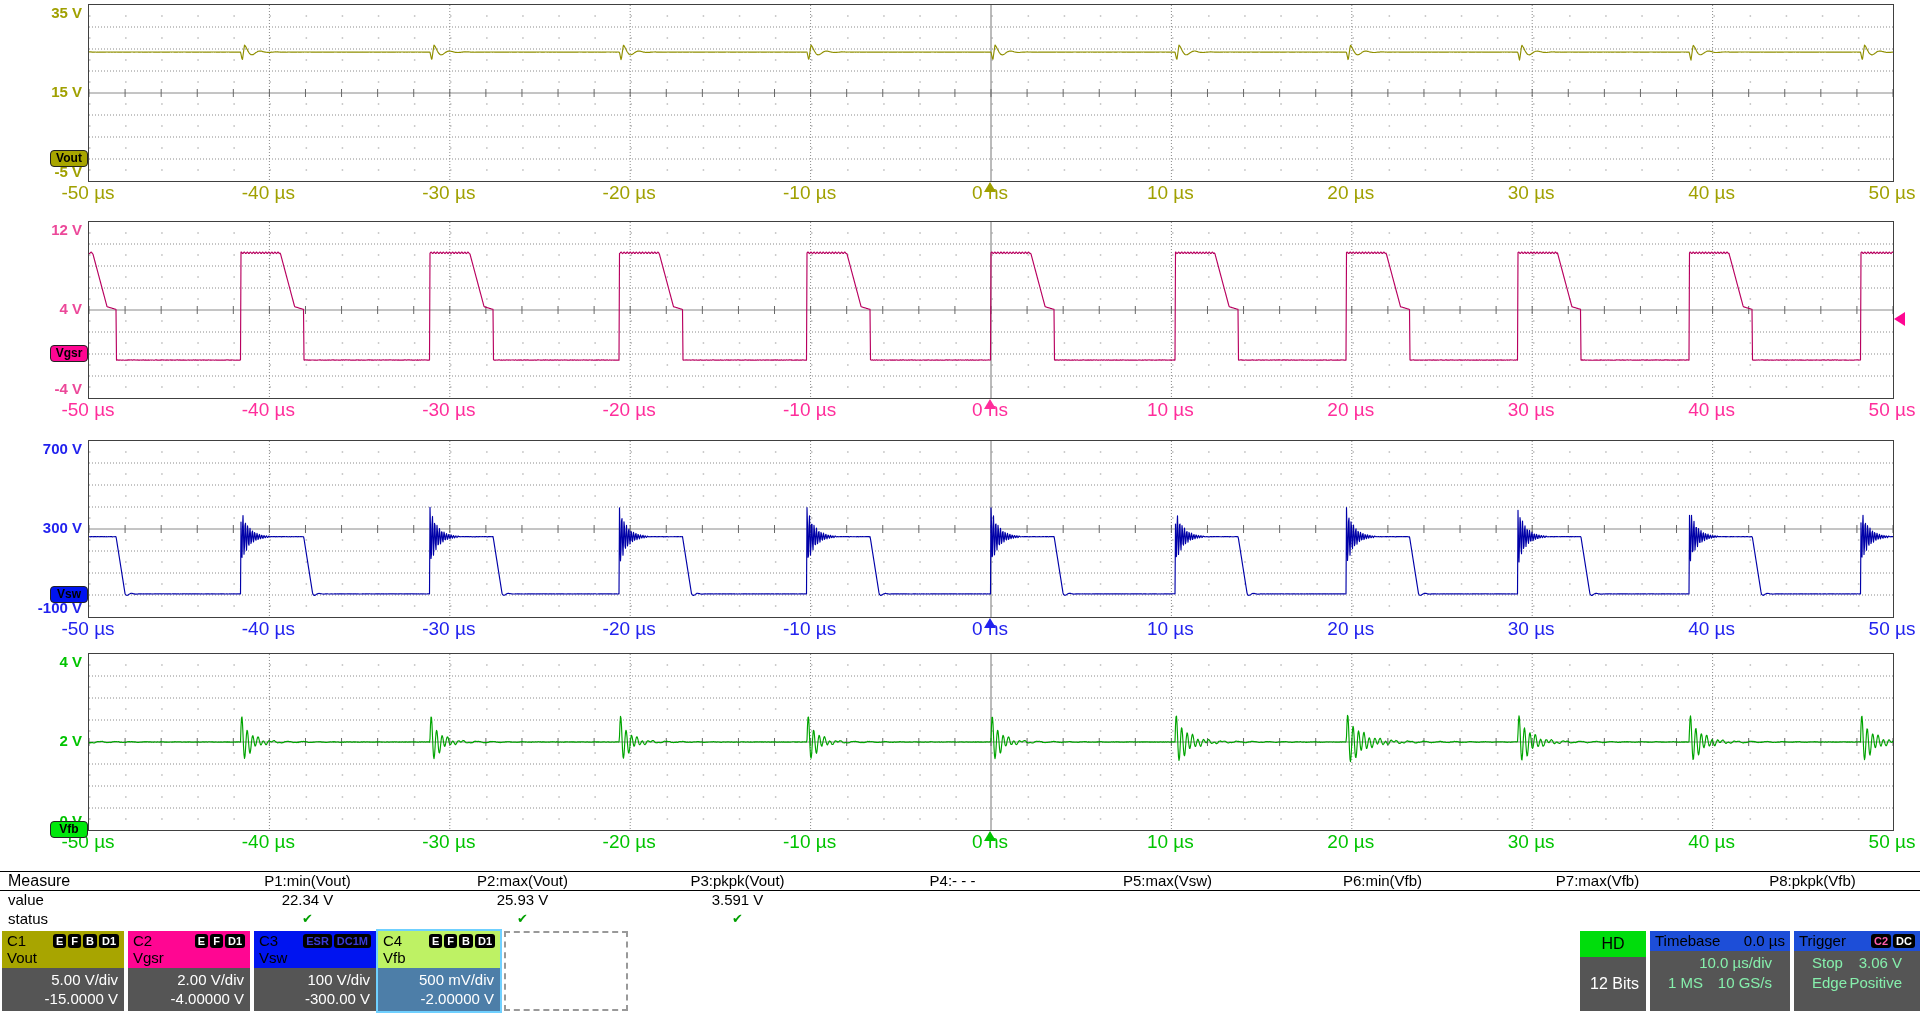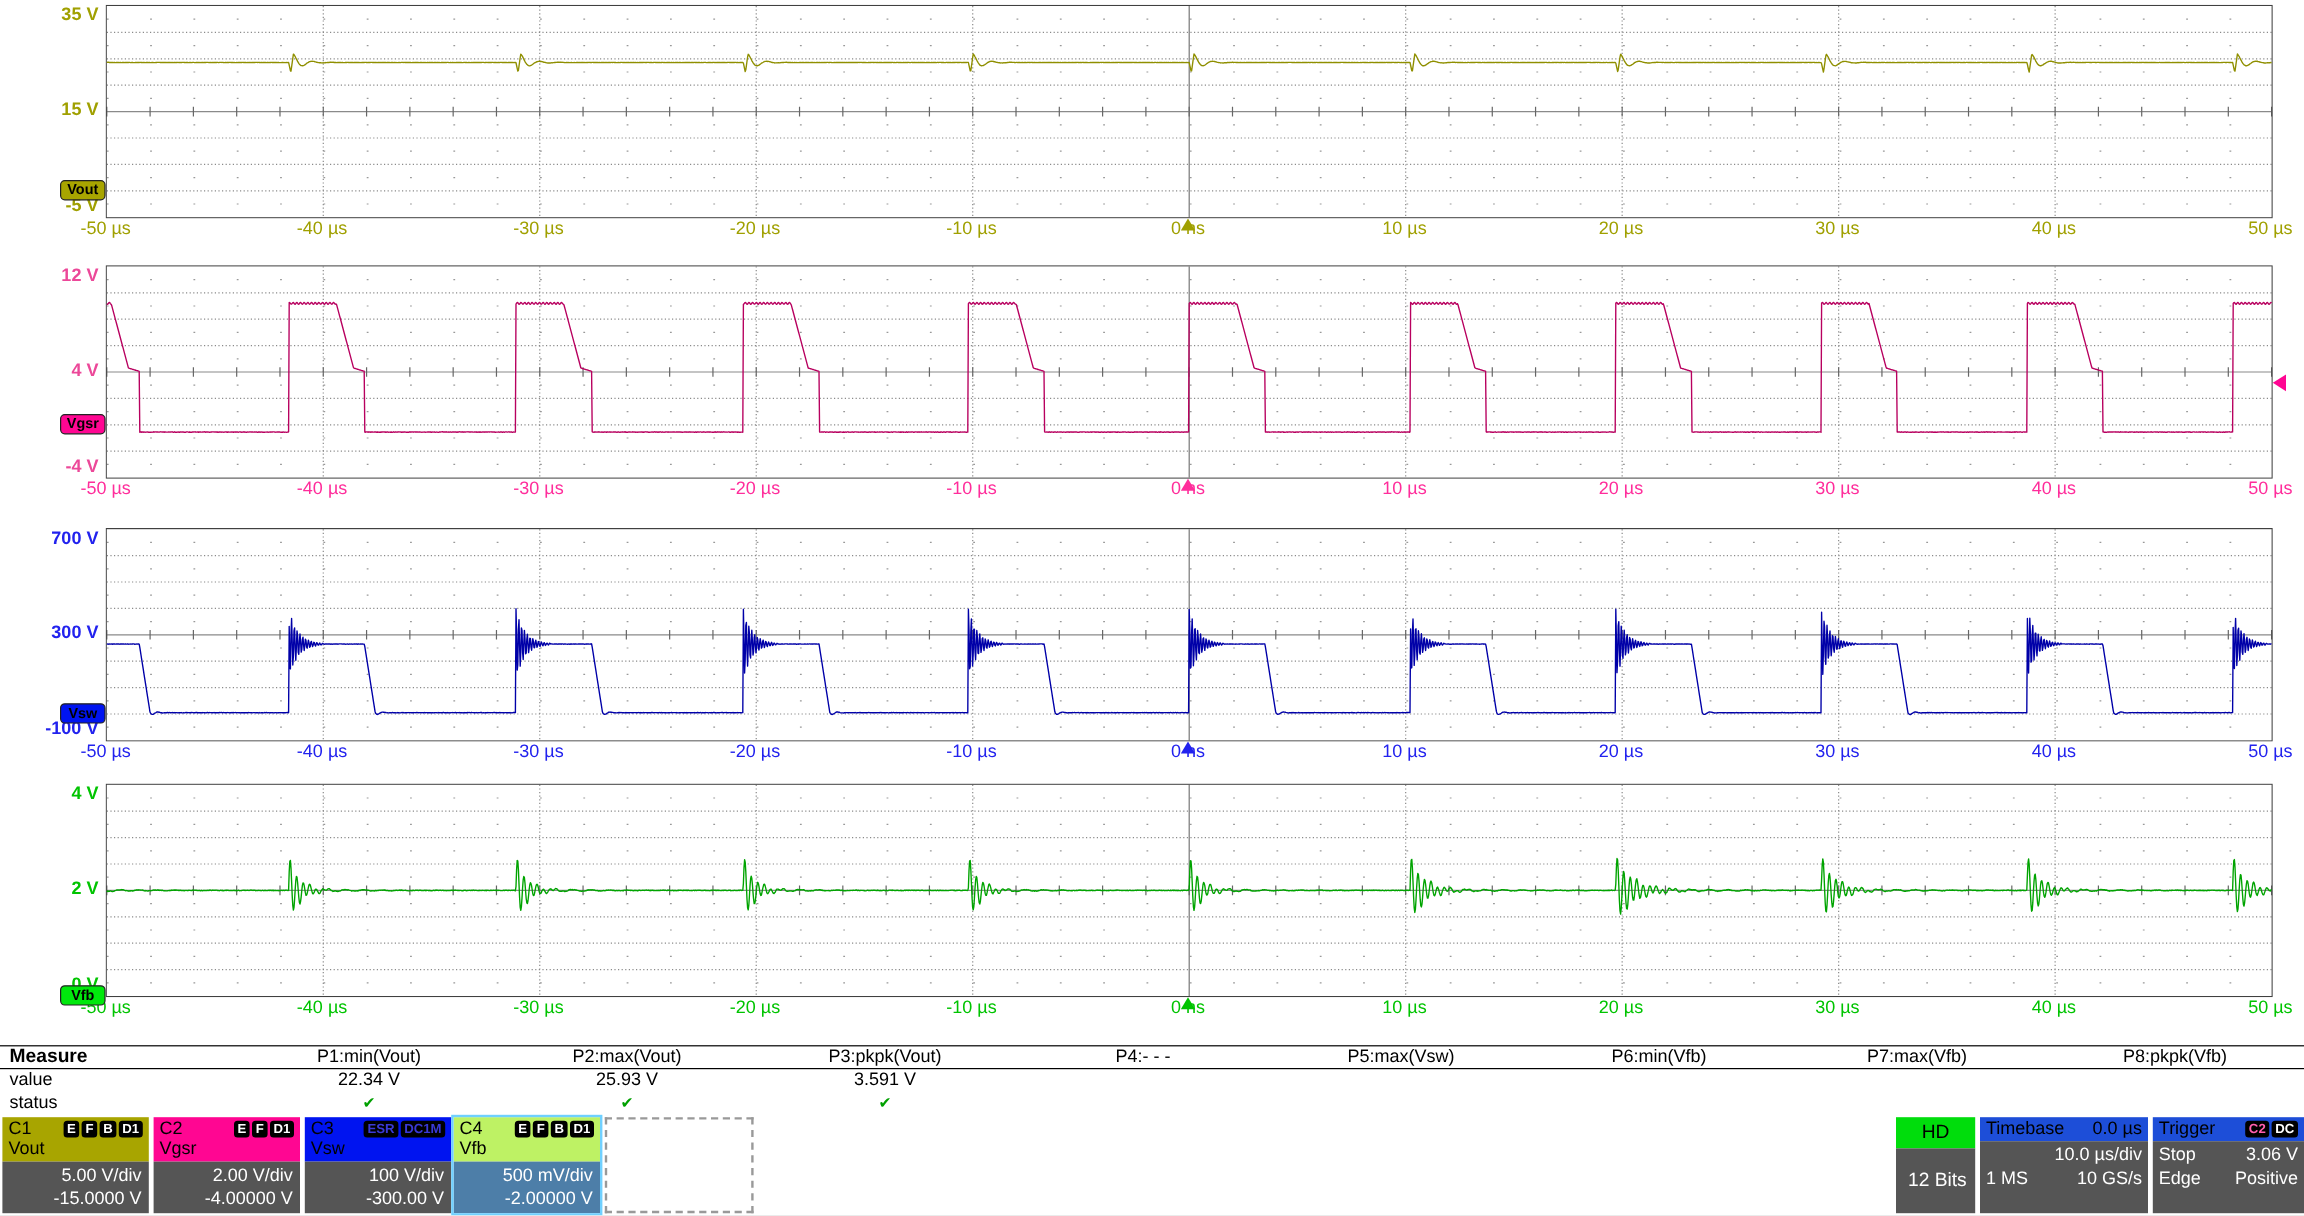--- a/index.html
+++ b/index.html
@@ -3,21 +3,21 @@
 <meta charset="utf-8">
 <style>
   html,body{margin:0;padding:0;background:#ddd}
   #screen{position:relative;width:1920px;height:1013px;background:#fff;overflow:hidden;
           font-family:"Liberation Sans",sans-serif;color:#000}
 
   
   .ylab{position:absolute;left:0;width:82px;text-align:right;font-size:15px;line-height:16px;font-weight:700}
   .g1{color:#a0a000}.g2{color:#ec4899}.g3{color:#2222ee}.g4{color:#00c400}
   .xrow{position:absolute;left:0;width:1920px;height:20px}
-  .xrow span{position:absolute;top:1px;width:90px;text-align:center;font-size:15px}
+  .xrow span{position:absolute;top:1px;width:90px;text-align:center;font-size:19px}
   .trimark{position:absolute;width:0;height:0;border-left:6px solid transparent;border-right:6px solid transparent;z-index:6}
   .chzero{position:absolute;left:50px;width:38px;height:17px;border:1px solid #222;border-radius:4px;
           font-size:12px;font-weight:bold;color:#000;text-align:center;line-height:15px;z-index:5;box-sizing:border-box}
   .triglevel{position:absolute;left:1894px;width:0;height:0;border-top:7px solid transparent;
              border-bottom:7px solid transparent;border-right:11px solid #ff0692;z-index:6}
 
   
   .logo{position:absolute;left:1720px;top:10px;width:198px;height:40px;background:#fff;display:flex;align-items:center;z-index:8}
   .logo .mark{flex:0 0 46px;height:32px}
   .logo .ltext{line-height:15px;white-space:nowrap}
@@ -25,21 +25,21 @@
   .logo .l1 .light{font-weight:700;color:#222}
   .logo .l2{font-size:13px;color:#222;letter-spacing:-0.3px}
   .logo .l2 b{font-weight:bold}
   .logo .tm{font-size:8px;vertical-align:super}
 
   
   .measure{position:absolute;left:0;top:871px;width:1920px;border-top:1px solid #000;background:#fff}
   .mrow{display:flex;font-size:15px;height:19px;line-height:18px}
   .mrow.mhead{border-bottom:1px solid #000;height:18px}
   .mlab{width:200px;padding-left:8px;box-sizing:border-box;text-align:left}
-  .mhead .mlab{font-weight:bold;font-size:16px}
+  .mhead .mlab{font-weight:normal;font-size:16px}
   .mcol{flex:1;text-align:center}
   .mstat{color:#00a000;font-size:13px}
 
   
   .chbox{position:absolute;top:931px;width:122px;height:80px;box-sizing:border-box;cursor:pointer}
   .chtitle{height:37px;padding:1px 5px 0 5px;box-sizing:border-box;color:#000}
   .chtop{display:flex;justify-content:space-between;font-size:15px;line-height:17px}
   .badges{display:flex;align-items:center}
   .badge{background:#000;color:#fff;font-size:11px;font-weight:bold;border-radius:3px;
          padding:0 3px;margin-left:2px;line-height:14px;display:inline-block}
@@ -53,21 +53,21 @@
   .cb3 .chtitle{background:#0014f0}
   .cb4 .chtitle{background:#bef264}
   .chbox.sel{outline:2px solid #6fd0ff}
   .chbox.sel .chvals{background:#4d7ea8}
   .placeholder{border:2px dashed #999;background:#fff}
 
   
   .infobox{position:absolute;top:931px;height:80px;box-sizing:border-box;font-size:15px}
   .ibhead{background:#1d4ed8;color:#000;display:flex;justify-content:space-between;align-items:center;
           padding:0 5px;height:20px;line-height:20px}
-  .ibbody{background:#555;color:#ffffff;height:60px;padding:2px 5px;box-sizing:border-box}
+  .ibbody{background:#555;color:#86efac;height:60px;padding:2px 18px;box-sizing:border-box}
   .ibline{display:flex;justify-content:space-between;line-height:20px}
   .ibline.right{justify-content:flex-end}
   .hdhead{background:#00dd0c;color:#000;text-align:center;font-weight:400;font-size:16px;height:26px;line-height:26px}
   .hdbody{background:#555;color:#fff;height:54px;display:flex;align-items:center;padding-left:10px;font-size:16px}
 </style>
 </head>
 <body>
 
 <div id="screen">
 

